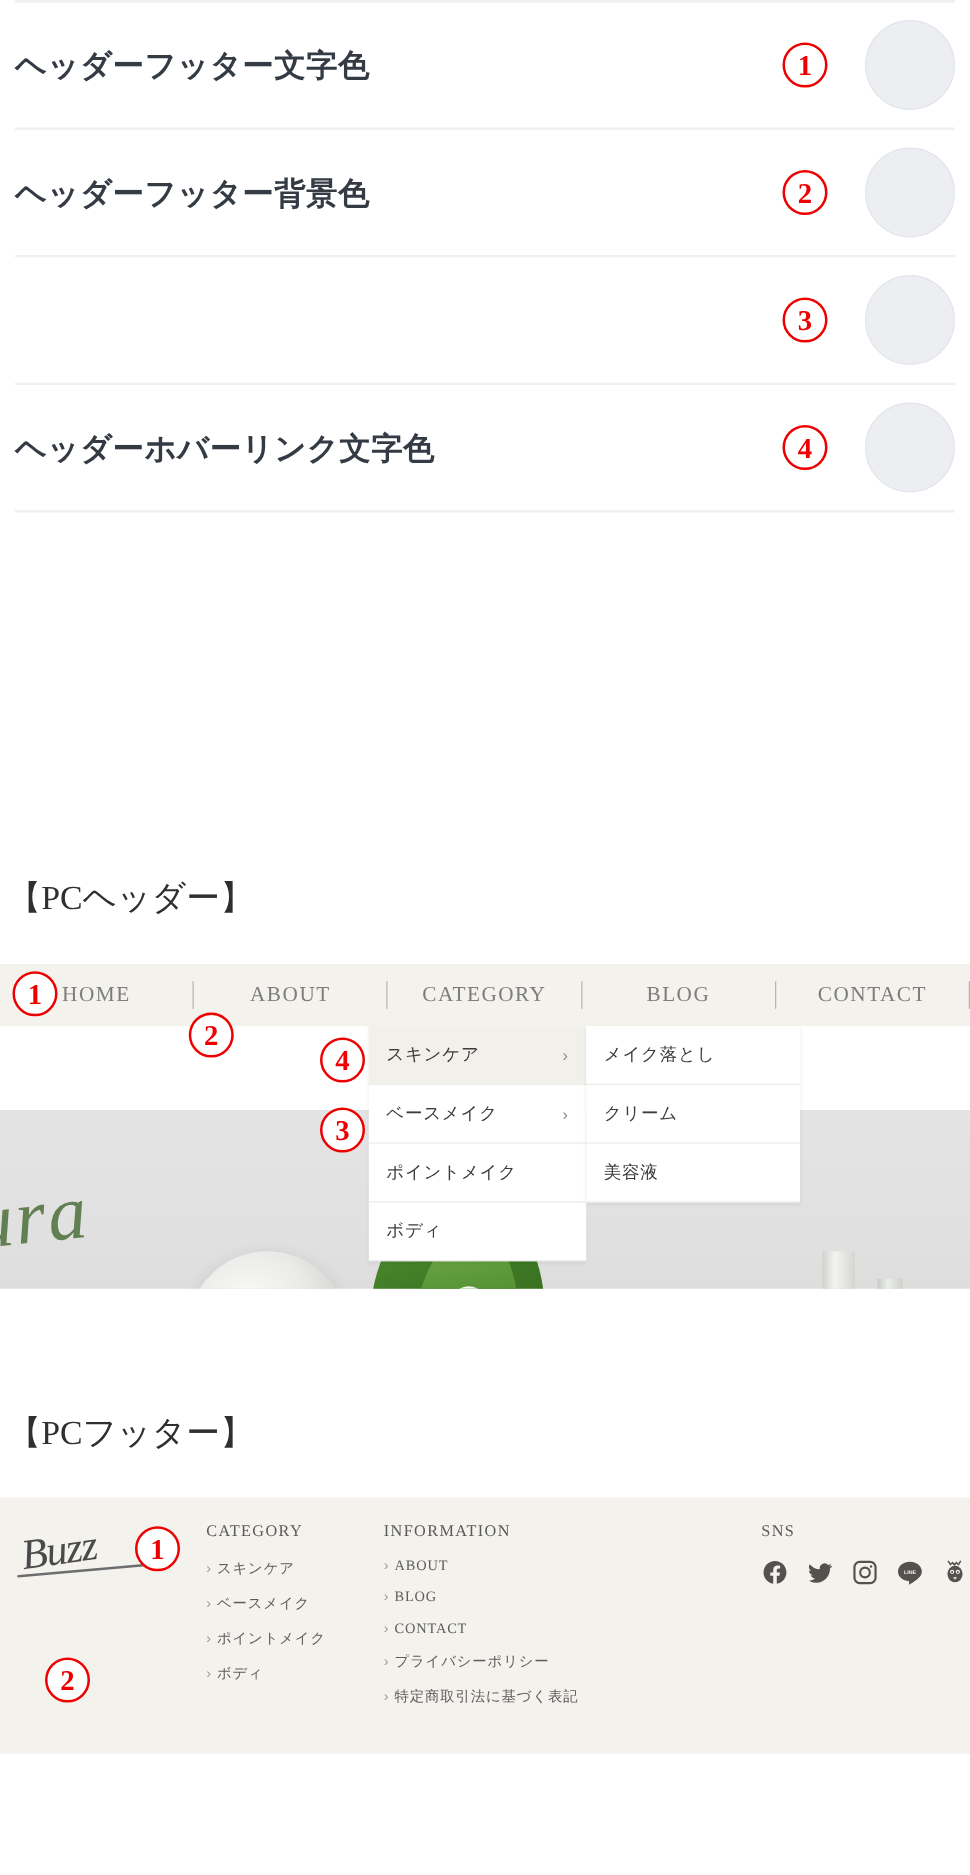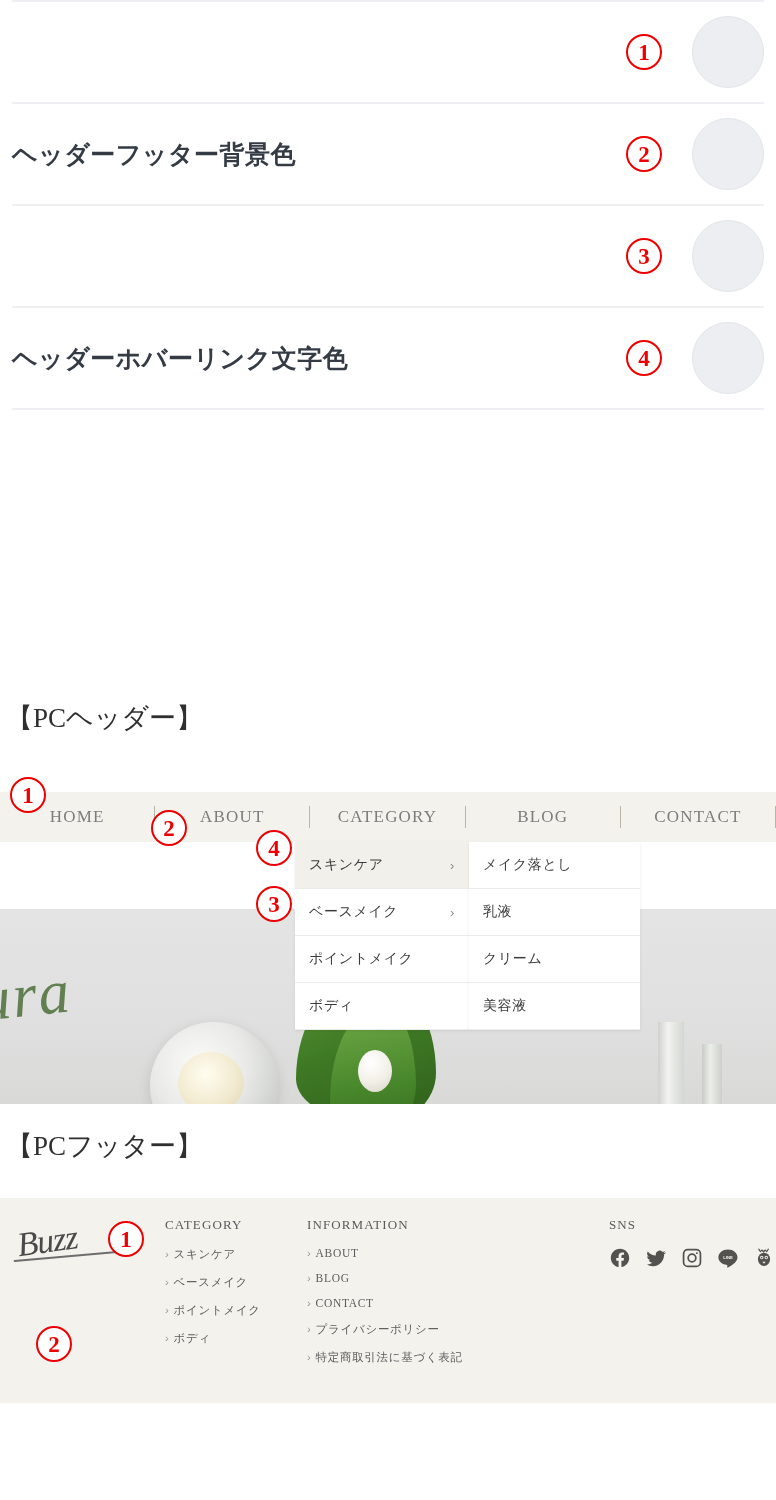--- a/index.html
+++ b/index.html
@@ -86,23 +86,23 @@
     font-size: 27px;
     color: #2f2f2f;
     font-family: Liberation Serif, serif;
     white-space: nowrap;
   }
 
   
   .pc-header-mock {
     position: absolute;
     left: 0;
-    top: 792px;
+    top: 771px;
     width: 776px;
-    height: 312px;
+    height: 260px;
     overflow: hidden;
   }
   .navbar {
     position: relative;
     height: 50px;
     background: #f4f2ed;
     display: flex;
     align-items: center;
   }
   .nav-item {
@@ -315,20 +315,21 @@
   .sns-icon { display: block; }
 </style>
 </head>
 <body>
 
 <div class="settings-list">
 
   <div class="divider"></div>
 
   <div class="setting-row">
+    <span class="setting-label">ヘッダーフッター文字色</span>
     <span class="row-right">
       <span class="badge">1</span>
       <span class="swatch"></span>
     </span>
   </div>
 
   <div class="divider"></div>
 
   <div class="setting-row">
     <span class="setting-label">ヘッダーフッター背景色</span>
@@ -404,23 +405,20 @@
     <div class="dd-item">
       <span>ボディ</span>
     </div>
   </div>
 
   <div class="dd dd-col2">
     <div class="dd-item">
       <span>メイク落とし</span>
     </div>
     <div class="dd-item">
-      <span>乳液</span>
-    </div>
-    <div class="dd-item">
       <span>クリーム</span>
     </div>
     <div class="dd-item">
       <span>美容液</span>
     </div>
   </div>
 </div>
 
 <div class="badge floating" style="left:10px; top:777px;">1</div>
 <div class="badge floating" style="left:151px; top:810px;">2</div>

